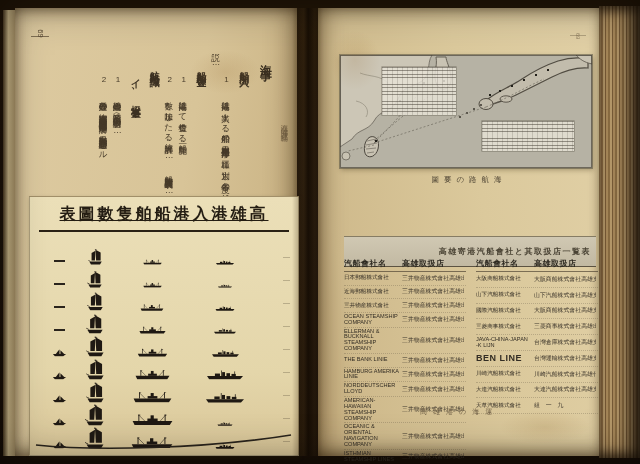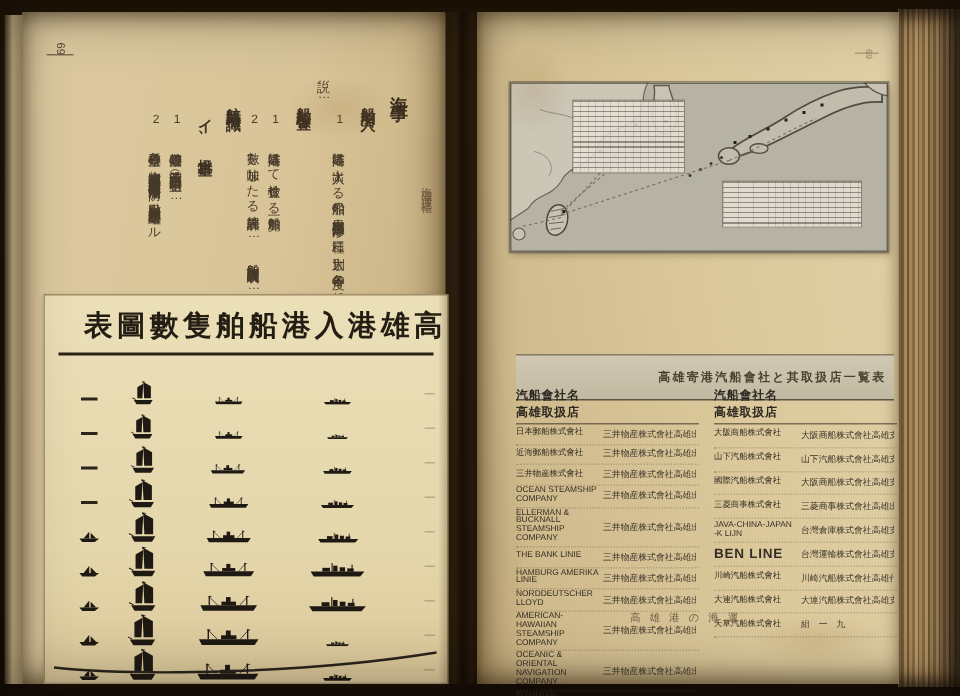--- a/index.html
+++ b/index.html
@@ -42,21 +42,21 @@
   .ti.h0{font-size:12px;font-weight:bold;letter-spacing:5px;text-indent:8px;margin-left:9px;color:#392e1f;}
   .ti.h1{font-size:10px;font-weight:bold;letter-spacing:2px;text-indent:17px;margin-left:7px;color:#3c3122;}
   .ti.h1s{text-indent:26px;}
   .ti.it{text-indent:29px;}
   .mlabel{position:absolute;left:264px;top:110px;writing-mode:vertical-rl;text-orientation:upright;
     font-size:7.5px;letter-spacing:2.5px;color:#6a583d;}
 
   .chart{position:absolute;left:14px;top:188px;width:268px;height:258px;
     background:linear-gradient(180deg,#ebdfb8 0%,#e4d6aa 68%,#d9c698 100%);
     border:1px solid rgba(70,55,30,.38);box-shadow:1px 2px 4px rgba(50,35,12,.3);}
-  .chart-title{margin-top:7px;text-align:right;font-size:19px;font-weight:bold;letter-spacing:3px;color:#241d13;}
+  .chart-title{margin-top:7px;text-align:center;font-size:16px;font-weight:bold;letter-spacing:3px;color:#241d13;text-decoration:underline;}
   .chart-rule{border-top:2.5px solid #2a2115;margin:5px 9px 0 9px;}
   .chart-rows{margin-top:12px;color:#1f1913;}
   .crow{display:flex;align-items:flex-end;height:21px;padding:0 8px 2px 12px;}
   .cc{display:flex;justify-content:center;align-items:flex-end;}
   .cm{width:34px;} .cj{width:38px;} .cs{width:76px;} .cw{width:70px;}
   .ctk{flex:1;display:flex;justify-content:flex-end;align-items:flex-end;}
   .dashm{width:11px;height:2px;background:#2a241c;margin-bottom:3px;}
   .tick{width:7px;height:1.5px;background:rgba(80,70,50,.3);margin-bottom:7px;}
   .chart-base{position:absolute;left:4px;bottom:3px;width:260px;height:22px;}
 
@@ -76,21 +76,21 @@
     font-size:7.5px;letter-spacing:5px;color:#4e4434;}
 
   .tband{position:absolute;left:26px;top:228px;width:252px;height:31px;box-sizing:border-box;
     background:linear-gradient(180deg,#d0c8b3,#c2b9a2);
     border-top:1px solid #867c64;border-bottom:1.5px solid #5c5342;
     display:flex;align-items:center;justify-content:flex-end;padding-right:5px;
     font-size:8px;font-weight:bold;letter-spacing:1.5px;color:#4a4334;white-space:nowrap;overflow:hidden;}
 
   .tables{position:absolute;left:26px;top:248px;width:254px;display:flex;gap:10px;}
   .stable{width:122px;}
-  .thead{display:flex;border-bottom:1px solid rgba(70,60,45,.65);padding:2px 0;flex-direction:column;}
+  .thead{display:flex;border-bottom:1px solid rgba(70,60,45,.65);padding:2px 0;}
   .thead div{font-weight:bold;font-size:8px;color:#2d2920;letter-spacing:.5px;white-space:nowrap;overflow:hidden;}
   .th-c{width:58px;} .th-a{width:62px;}
   .trow{display:flex;align-items:center;border-bottom:1px dotted rgba(90,80,60,.28);}
   .t-left .trow{min-height:12.6px;}
   .t-right .trow{min-height:14.8px;}
   .tc-c{width:58px;font-size:5.6px;line-height:1.05;color:#332d24;padding:1px 3px 1px 0;box-sizing:border-box;}
   .tc-c.big{font-size:9px;font-weight:bold;letter-spacing:.5px;}
   .tc-a{width:62px;font-size:5.9px;white-space:nowrap;overflow:hidden;color:#3b342a;}
   .rfoot{position:absolute;left:102px;top:399px;font-size:7px;letter-spacing:6px;color:#6e5e45;}
 
@@ -429,20 +429,21 @@
           <rect x="103" y="25" width="2" height="2"></rect>
             <rect x="83" y="27" width="2" height="2"></rect>
           <rect x="59" y="45" width="2" height="2"></rect>
             <rect x="35" y="85" width="2" height="2"></rect>
         </g>
         <rect x="0.5" y="0.5" width="251" height="112" fill="none" stroke="rgba(60,55,45,.6)" stroke-width="1"></rect>
       </svg>
       <div class="inset inset-1"></div>
       <div class="inset inset-2"></div>
     </div>
+    <div class="map-cap">圖要の路航海</div>
 
     <div class="tband">高雄寄港汽船會社と其取扱店一覧表</div>
 
     <div class="tables">
       <div class="stable t-left">
         <div class="thead">
           <div class="th-c">汽船會社名</div>
           <div class="th-a">高雄取扱店</div>
         </div>
         <div id="ltable-rows">

